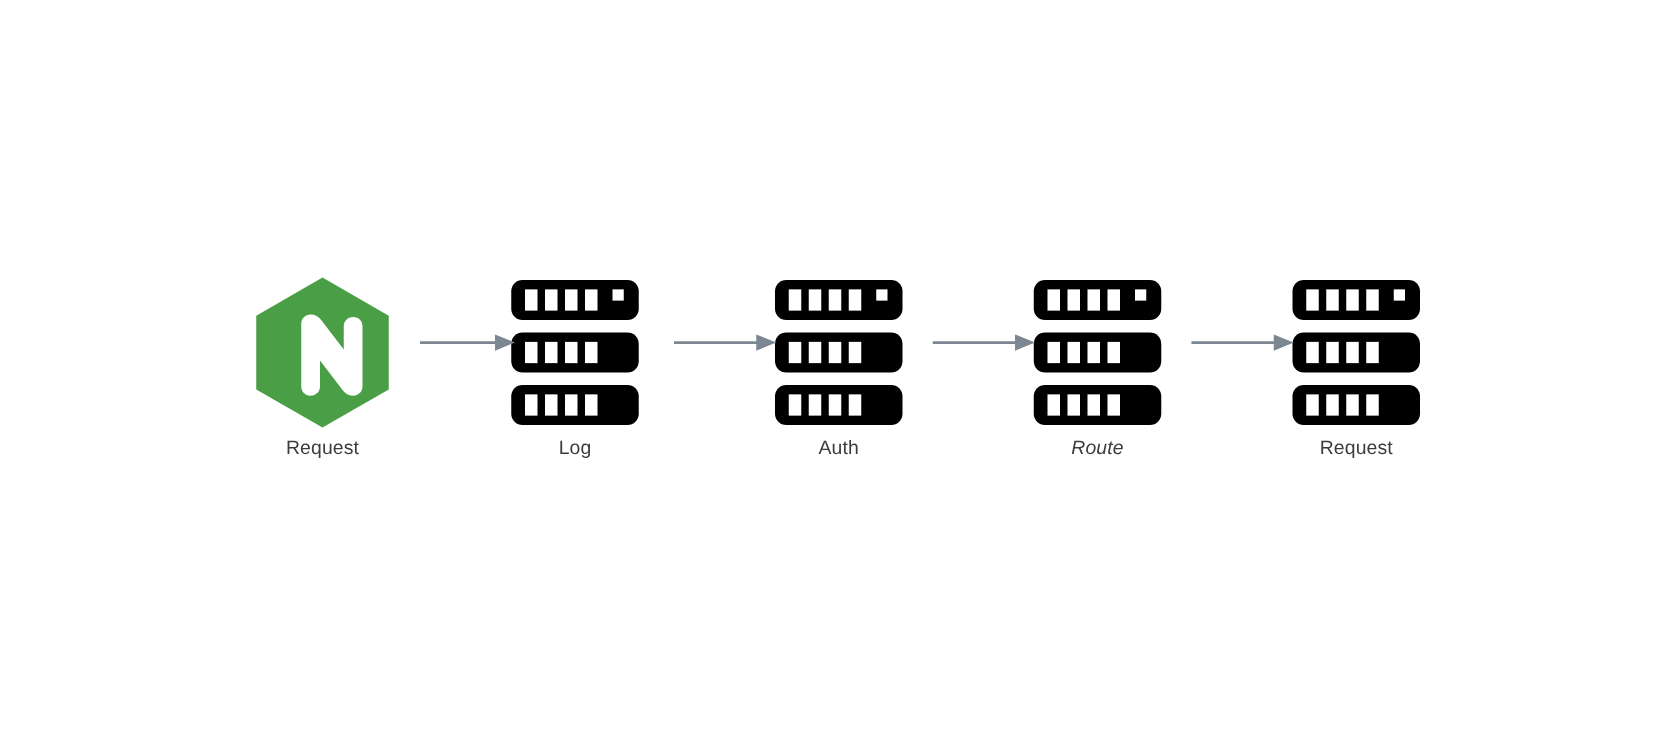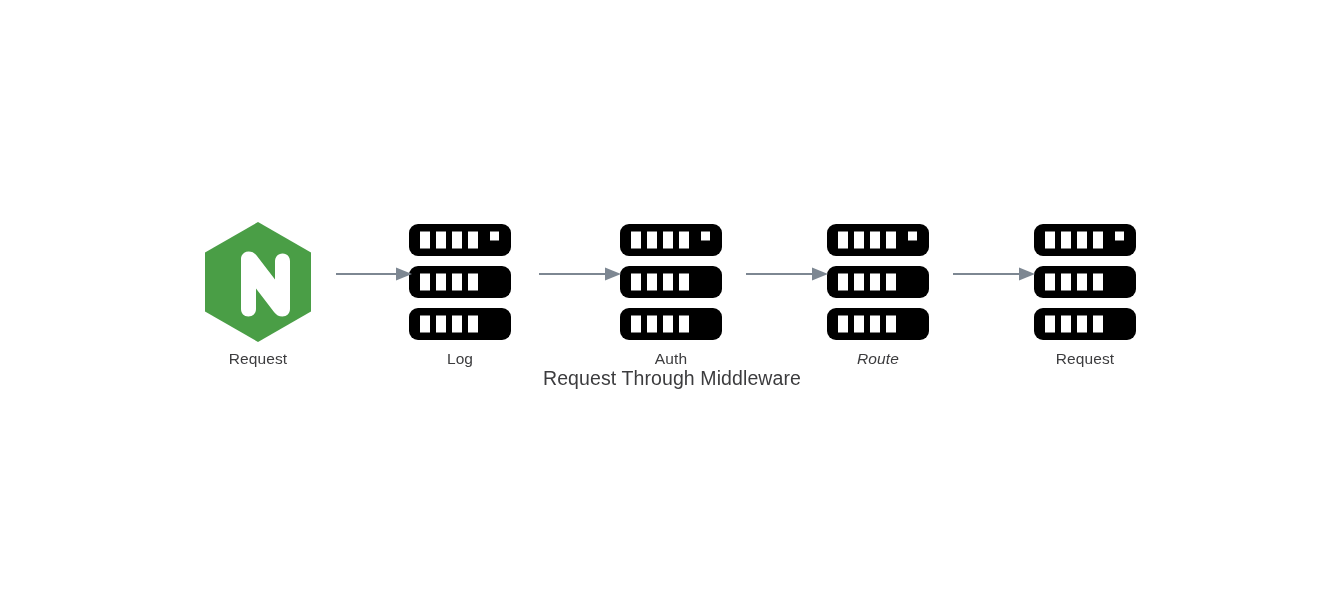--- a/index.html
+++ b/index.html
@@ -231,15 +231,14 @@
       <polygon points="66,2.5 82,9 66,15.5" fill="#7d8792"></polygon>
     </svg>
   </div>
   <div class="arrow" id="arrow-3" style="left: 953px; top: 265px;">
     <svg width="86" height="18" viewBox="0 0 86 18">
       <line x1="0" y1="9" x2="68" y2="9" stroke="#7d8792" stroke-width="2.2"></line>
       <polygon points="66,2.5 82,9 66,15.5" fill="#7d8792"></polygon>
     </svg>
   </div>
 
-  <div id="diagram-title" style="top: 367px;">Request Through Middleware</div>
 
 </div>
 
 </body></html>

